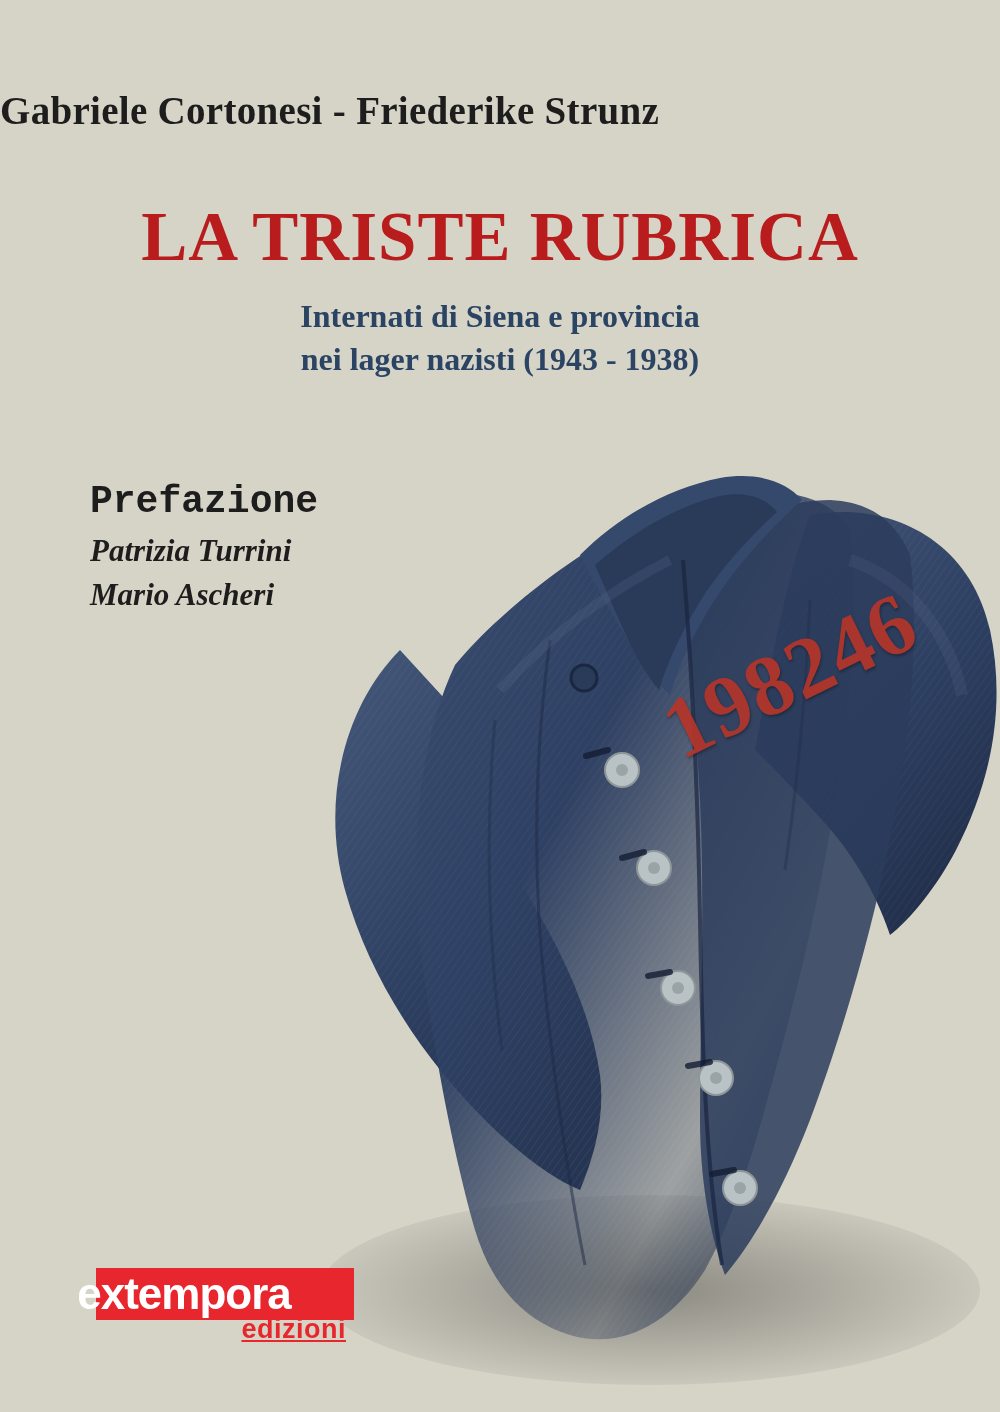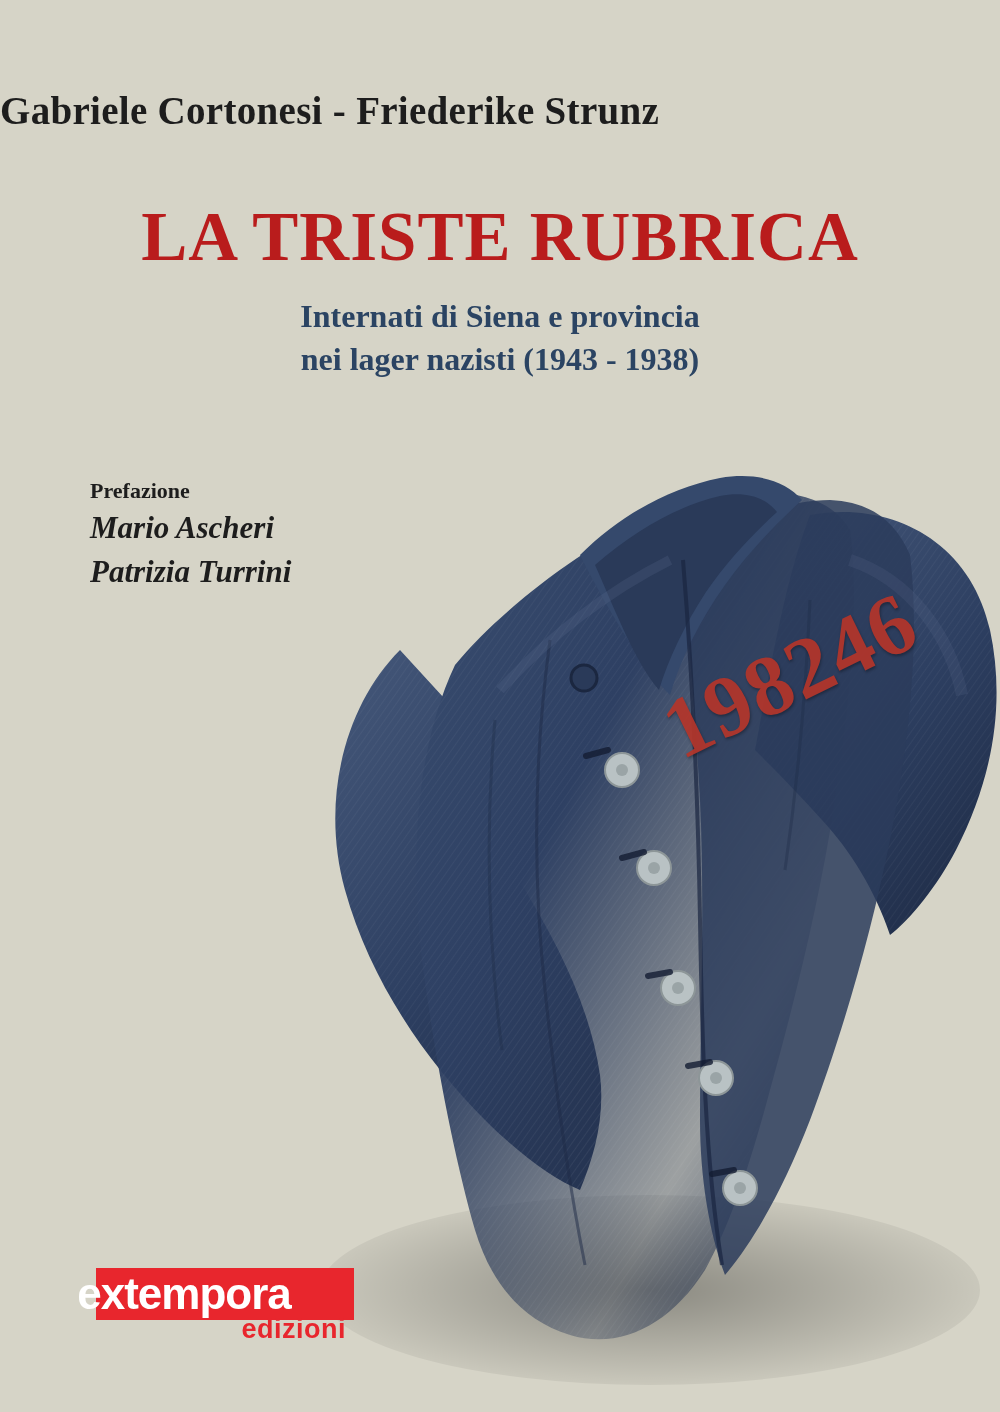--- a/index.html
+++ b/index.html
@@ -55,23 +55,23 @@
   }
   .subtitle div { white-space: nowrap; }
 
   .preface {
     position: absolute;
     top: 475px;
     left: 90px;
     color: #1d1d1d;
   }
   .preface .pref-label {
-    font-family: Liberation Serif, serif;
-    font-weight: bold;
-    font-size: 22px;
+    font-family: Liberation Mono, monospace;
+    font-weight: bold;
+    font-size: 38px;
     line-height: 1.42;
   }
   .preface .pref-name {
     font-family: "Liberation Serif", serif;
     font-weight: bold;
     font-style: italic;
     font-size: 31px;
     line-height: 1.42;
   }
 
@@ -106,20 +106,21 @@
     top: 1314px;
     width: 258px;
     text-align: right;
     padding-right: 8px;
     box-sizing: border-box;
     font-family: "Liberation Sans", sans-serif;
     font-weight: bold;
     font-size: 27px;
     color: #e8262d;
     letter-spacing: 0.5px;
+    text-decoration: underline;
   }
 
   
   .photo {
     position: absolute;
     left: 250px;
     top: 420px;
     width: 760px;
     height: 990px;
   }
@@ -150,22 +151,22 @@
 
   <div class="title">LA TRISTE RUBRICA</div>
 
   <div class="subtitle">
     <div>Internati di Siena e provincia</div>
     <div>nei lager nazisti (1943 - 1938)</div>
   </div>
 
   <div class="preface">
     <div class="pref-label">Prefazione</div>
+    <div class="pref-name">Patrizia Turrini</div>
     <div class="pref-name">Mario Ascheri</div>
-    <div class="pref-name">Patrizia Turrini</div>
   </div>
 
   <div class="photo">
     <svg class="jacket-shape" viewBox="0 0 760 990" preserveAspectRatio="none">
       <defs>
         <linearGradient id="denim" x1="0" y1="0" x2="1" y2="1">
           <stop offset="0%" stop-color="#3a4e70"></stop>
           <stop offset="35%" stop-color="#2e4063"></stop>
           <stop offset="70%" stop-color="#27365453"></stop>
           <stop offset="100%" stop-color="#1d2a44"></stop>

